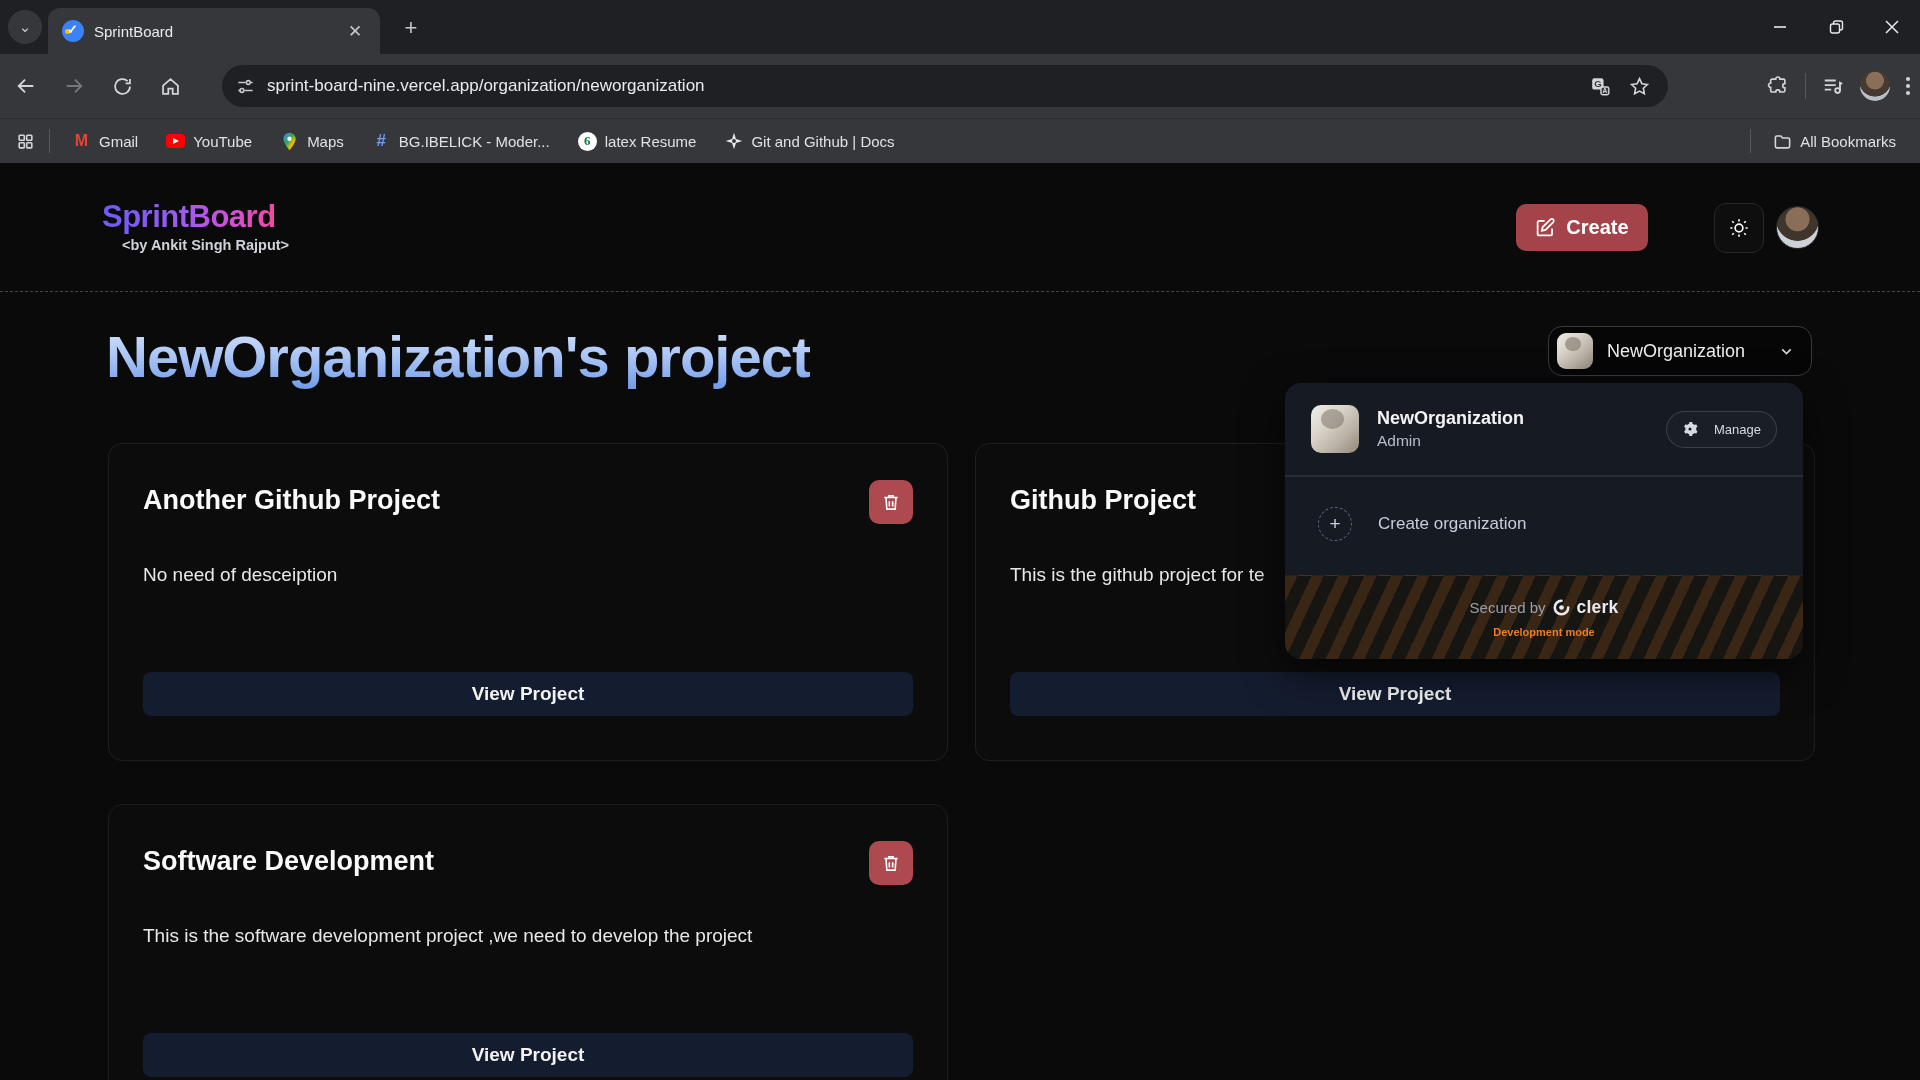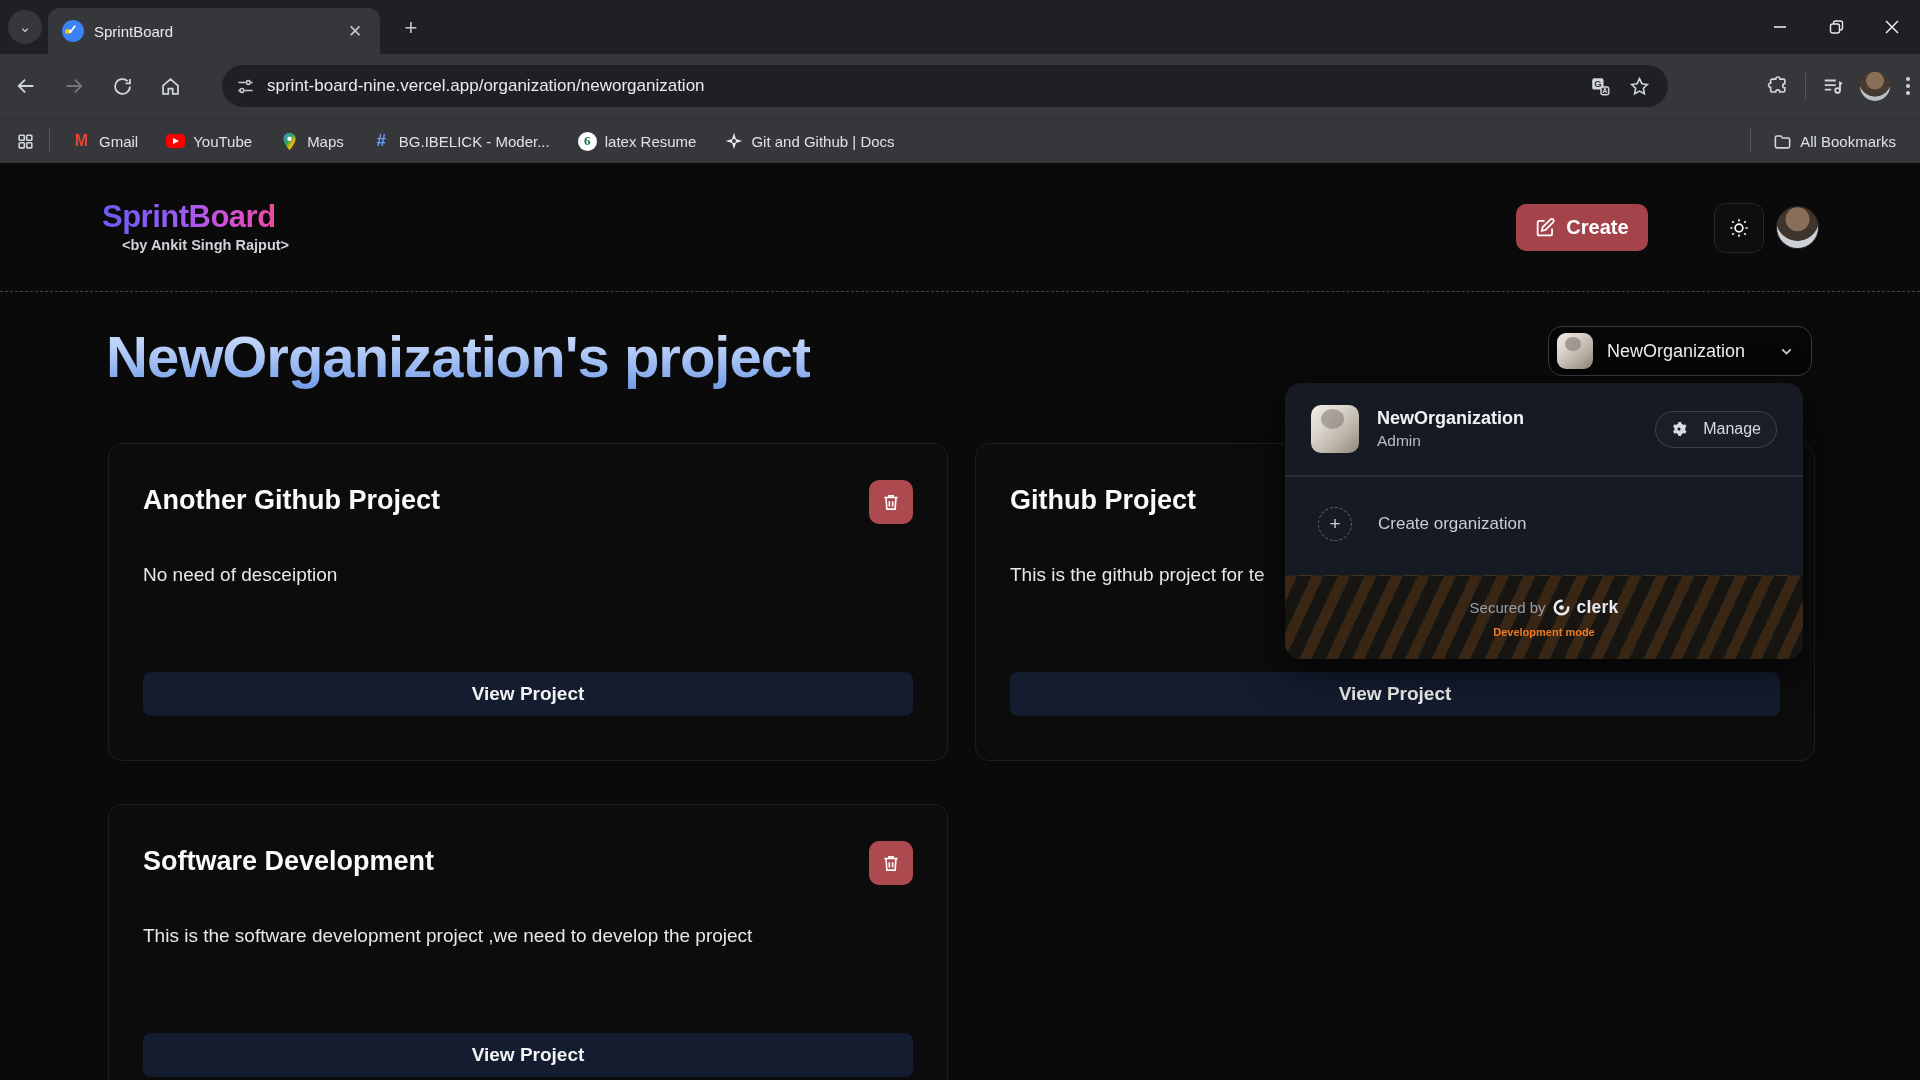--- a/index.html
+++ b/index.html
@@ -98,21 +98,21 @@
     box-shadow:0 14px 40px rgba(0,0,0,.6); z-index:50; overflow:hidden; }
   .dd-row { display:flex; align-items:center; padding:22px 26px; gap:18px; }
   .dd-avatar { width:48px; height:48px; border-radius:10px; flex:0 0 auto;
     background:linear-gradient(135deg,#f0ede8 0%,#dbd5cd 35%,#b7afa3 70%,#92887b 100%); position:relative; overflow:hidden; }
   .dd-avatar::after { content:""; position:absolute; left:20%; top:8%; width:48%; height:42%; border-radius:50%;
     background:#7e756a; opacity:.55; }
   .dd-org-name { font-size:18px; font-weight:600; color:#f3f4f6; line-height:1.25; }
   .dd-org-role { font-size:15.5px; color:#b7bec8; line-height:1.3; margin-top:2px; }
   .dd-grow { flex:1; min-width:0; }
   .manage-btn { display:flex; align-items:center; gap:16px; height:37px; padding:0 15px; border-radius:19px;
-    border:1px solid rgba(255,255,255,.15); background:rgba(255,255,255,.02); color:#d6dae1; font-size:16px; flex:0 0 auto; }
+    border:1px solid rgba(255,255,255,.15); background:rgba(255,255,255,.02); color:#d6dae1; font-size:13px; flex:0 0 auto; }
   .dd-divider { height:1px; background:rgba(255,255,255,.08); }
   .dd-other-name { font-size:18px; color:#c7cdd6; }
   .dd-create { padding:30px 26px 34px 33px; display:flex; align-items:center; gap:26px; }
   .plus-circle { width:34px; height:34px; border-radius:50%; border:1.6px dashed #5d6673; color:#c7cdd6;
     display:flex; align-items:center; justify-content:center; font-size:19px; flex:0 0 auto; }
   .dd-create-label { font-size:17px; color:#c7cdd6; }
   .dd-footer { height:84px; border-top:1px solid rgba(255,255,255,.06);
     background-color:#171512;
     background-image:repeating-linear-gradient(115deg, rgba(238,123,36,.16) 0 11px, rgba(0,0,0,0) 11px 24px);
     display:flex; flex-direction:column; align-items:center; justify-content:center; gap:8px; }

